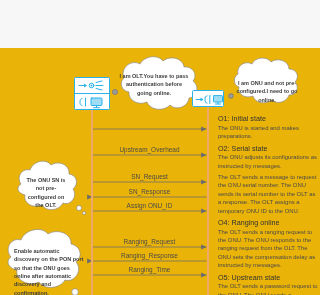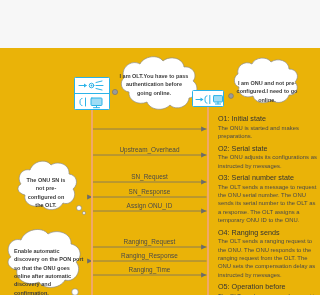--- a/index.html
+++ b/index.html
@@ -243,26 +243,25 @@
   <div id="states">
       <div class="state-block">
         <div class="state-title">O1: Initial state</div>
         <div class="state-body">The ONU is started and makes preparations.</div>
       </div>
       <div class="state-block">
         <div class="state-title">O2: Serial state</div>
         <div class="state-body">The ONU adjusts its configurations as instructed by messages.</div>
       </div>
       <div class="state-block">
-        <div class="state-title">O3: Serial number state</div>
         <div class="state-body">The OLT sends a message to request the ONU serial number. The ONU sends its serial number to the OLT as a response. The OLT assigns a temporary ONU ID to the ONU.</div>
       </div>
       <div class="state-block">
-        <div class="state-title">O4: Ranging sends</div>
+        <div class="state-title">O4: Ranging online</div>
         <div class="state-body">The OLT sends a ranging request to the ONU. The ONU responds to the ranging request from the OLT. The ONU sets the compensation delay as instructed by messages.</div>
       </div>
       <div class="state-block">
-        <div class="state-title">O5: Operation before</div>
+        <div class="state-title">O5: Upstream state</div>
         <div class="state-body">The OLT sends a password request to the ONU. The ONU sends a password to the OLT as a response.</div>
       </div>
     </div>
 
 </div>
 
 </body></html>

